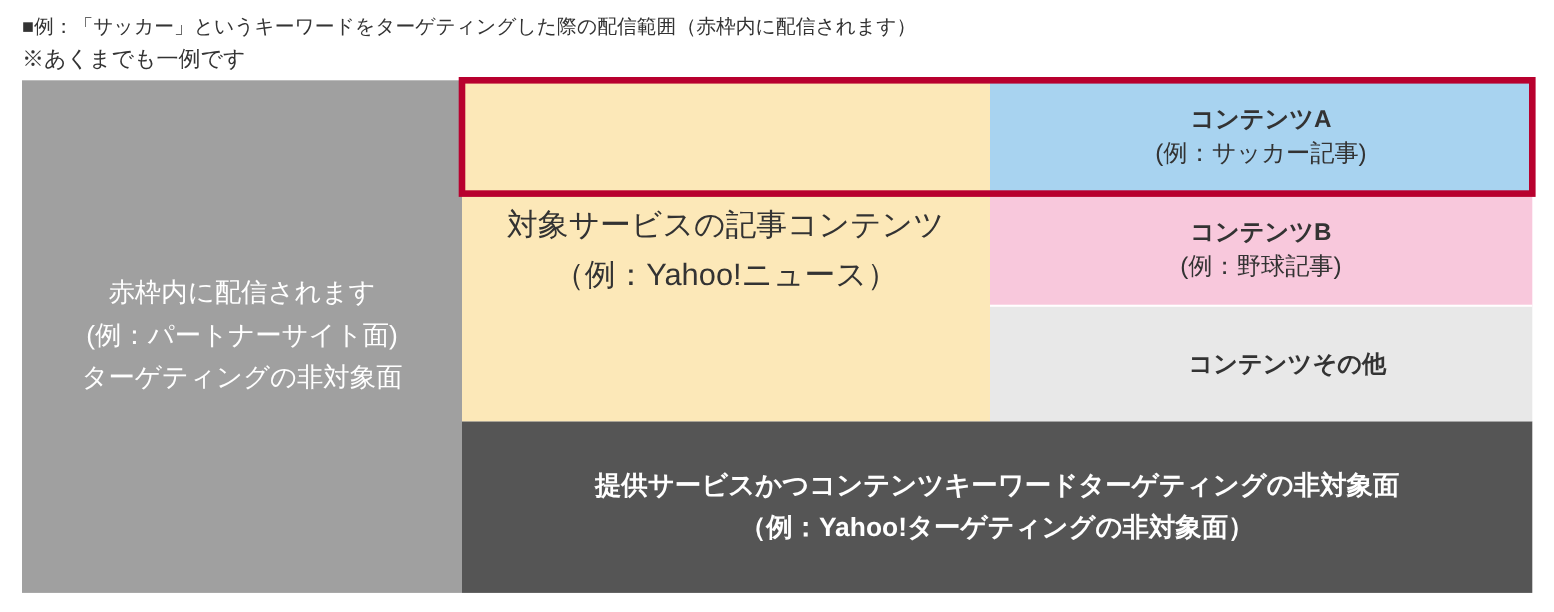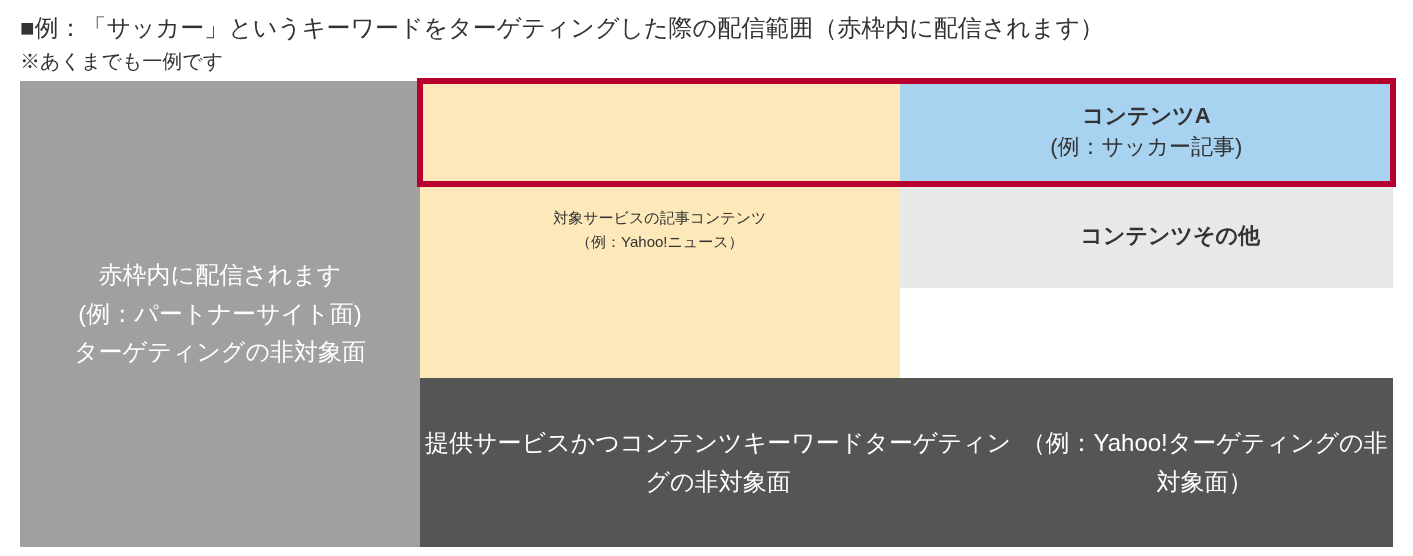--- a/index.html
+++ b/index.html
@@ -4,21 +4,21 @@
   <style>
     * { box-sizing: border-box; margin: 0; padding: 0; }
     body {
       font-family: "Meiryo", "Hiragino Sans", sans-serif;
       width: 1413px;
       height: 556px;
       background: #fff;
       padding: 12px 20px;
     }
     .header-line1 {
-      font-size: 24px;
+      font-size: 18px;
       color: #333;
       margin-bottom: 4px;
     }
     .header-line2 {
       font-size: 20px;
       color: #333;
       margin-bottom: 6px;
     }
     .diagram {
       display: flex;
@@ -48,21 +48,21 @@
       position: relative;
     }
     .cell-middle {
       width: 488px;
       background: #fce8b8;
       color: #333;
       display: flex;
       flex-direction: column;
       justify-content: center;
       align-items: center;
-      font-size: 15px;
+      font-size: 28px;
       text-align: center;
       line-height: 1.6;
     }
     .cell-stack {
       width: 502px;
       display: flex;
       flex-direction: column;
     }
     .cell-a {
       height: 103px;
@@ -101,26 +101,27 @@
       font-size: 22px;
       text-align: center;
       line-height: 1.4;
       padding-left: 48px;
     }
     .row-bottom {
       height: 176px;
       background: #555;
       color: #fff;
       display: flex;
-      flex-direction: row;
+      flex-direction: column;
       justify-content: center;
       align-items: center;
       font-size: 24px;
       text-align: center;
       line-height: 1.6;
+      font-weight: bold;
     }
     .red-border {
       position: absolute;
       top: -3px;
       left: -3px;
       width: 979px;
       height: 109px;
       border: 6px solid #b8002e;
       pointer-events: none;
     }
@@ -143,20 +144,24 @@
       <div class="red-border"></div>
       <div class="cell-middle">
         <div>対象サービスの記事コンテンツ</div>
         <div>（例：Yahoo!ニュース）</div>
       </div>
       <div class="cell-stack">
         <div class="cell-a">
           <div class="bold">コンテンツA</div>
           <div>(例：サッカー記事)</div>
         </div>
+        <div class="cell-b">
+          <div class="bold">コンテンツB</div>
+          <div>(例：野球記事)</div>
+        </div>
         <div class="cell-other">
           <div class="bold">コンテンツその他</div>
         </div>
       </div>
     </div>
     <div class="row-bottom">
       <div>提供サービスかつコンテンツキーワードターゲティングの非対象面</div>
       <div>（例：Yahoo!ターゲティングの非対象面）</div>
     </div>
   </div>

